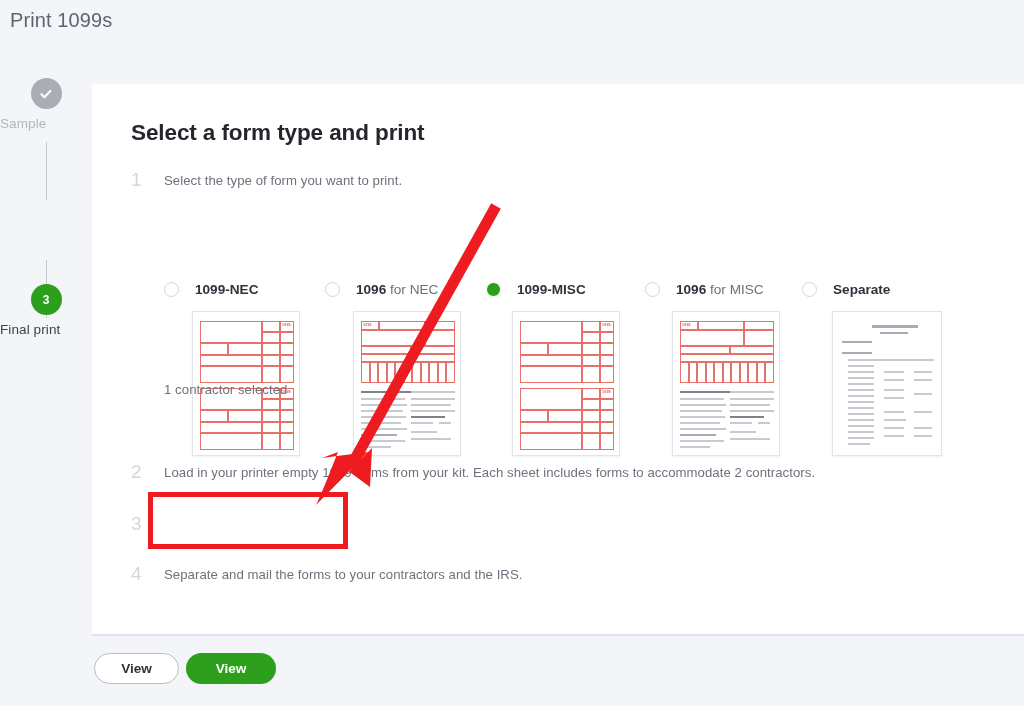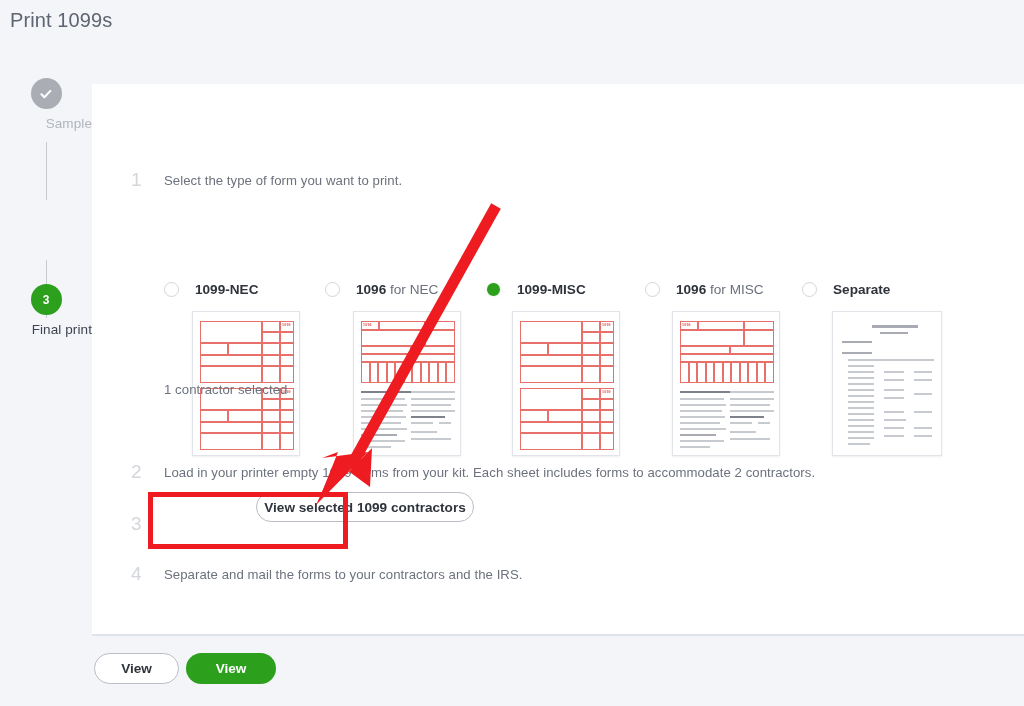--- a/index.html
+++ b/index.html
@@ -23,21 +23,21 @@
   }
   #page-title{
     position:absolute; left:10px; top:9px;
     font-size:20px; color:#5e6470; font-weight:400; letter-spacing:.1px;
   }
 
   
   #stepper{
     position:absolute; left:0; top:78px; width:92px; height:270px;
   }
-  .step{ position:absolute; left:0; width:92px; text-align:right; }
+  .step{ position:absolute; left:0; width:92px; text-align:left; }
   .step-dot{
     width:31px; height:31px; border-radius:50%;
     margin:0 auto; position:relative;
     display:flex; align-items:center; justify-content:center;
   }
   .step-dot.done{ background:#aaaeb4; }
   .step-dot.active{ background:#2ca01c; }
   .check-glyph{
     display:block; width:16px; height:16px;
   }
@@ -180,20 +180,21 @@
   <div class="step" style="top:206px">
     <div class="step-dot active">
       <span class="step-num">3</span>
     </div>
     <div class="step-label active">Final print</div>
   </div>
 </div>
 
 <div id="main-card">
 
+  <div id="card-heading">Select a form type and print</div>
 
   <div class="step-row">
     <div class="row-num" style="left:39px; top:85px;">1</div>
     <div class="row-text" style="left:72px; top:89px;">Select the type of form you want to print.</div>
   </div>
 
   <div id="radio-row">
 
     <div class="radio-opt" style="left:72px;">
       <span class="radio-mark"></span>
@@ -432,21 +433,20 @@
       <div class="gline" style="left:74px; top:52px; width:18px;"></div>
       <div class="gline" style="left:74px; top:60px; width:18px;"></div>
       <div class="gline" style="left:74px; top:74px; width:18px;"></div>
       <div class="gline" style="left:74px; top:92px; width:18px;"></div>
       <div class="gline" style="left:74px; top:108px; width:18px;"></div>
       <div class="gline" style="left:74px; top:116px; width:18px;"></div>
     </div>
   </div>
 
   <div class="row-text" style="left:72px; top:298px;">1 contractor selected</div>
-  <div class="pill-btn" id="contractors-btn">View selected 1099 contractors</div>
 
   <div class="step-row">
     <div class="row-num" style="left:39px; top:377px;">2</div>
     <div class="row-text" style="left:72px; top:381px;">Load in your printer empty 1099 forms from your kit. Each sheet includes forms to accommodate 2 contractors.</div>
   </div>
 
   <div class="step-row">
     <div class="row-num" style="left:39px; top:429px;">3</div>
   </div>
 

